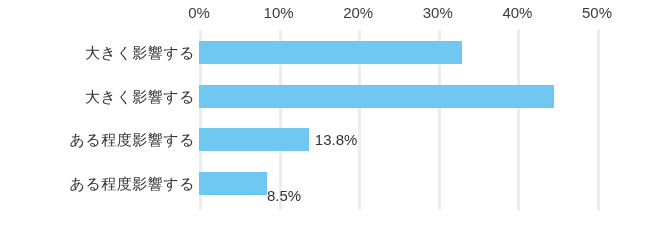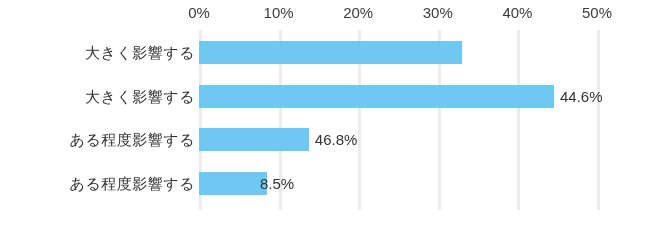--- a/index.html
+++ b/index.html
@@ -106,30 +106,29 @@
   <div>
 
     <div class="row" style="top:41px;">
       <div class="cat-label" style="right:461px;margin-left:43px;">大きく影響する</div>
       <div class="bar" style="width: 263.476px;"></div>
     </div>
 
     <div class="row" style="top:84.5px;">
       <div class="cat-label" style="right:461px;">大きく影響する</div>
       <div class="bar" style="width: 355.016px;"></div>
-      <div class="value-label" style="left: 560.016px;">44.6%</div>
     </div>
 
     <div class="row" style="top:128px;">
       <div class="cat-label" style="right:461px;">ある程度影響する</div>
       <div class="bar" style="width: 109.848px;"></div>
-      <div class="value-label" style="left: 314.848px;">46.8%</div>
+      <div class="value-label" style="left: 314.848px;">13.8%</div>
     </div>
 
     <div class="row" style="top:171.5px;">
       <div class="cat-label" style="right:461px;">ある程度影響する</div>
       <div class="bar" style="width: 67.66px;"></div>
-      <div class="value-label" style="left: 260px;">8.5%</div>
+      <div class="value-label" style="left: 267px; margin-top: 12px;">8.5%</div>
     </div>
 
   </div>
 
 </div>
 
 </body></html>

